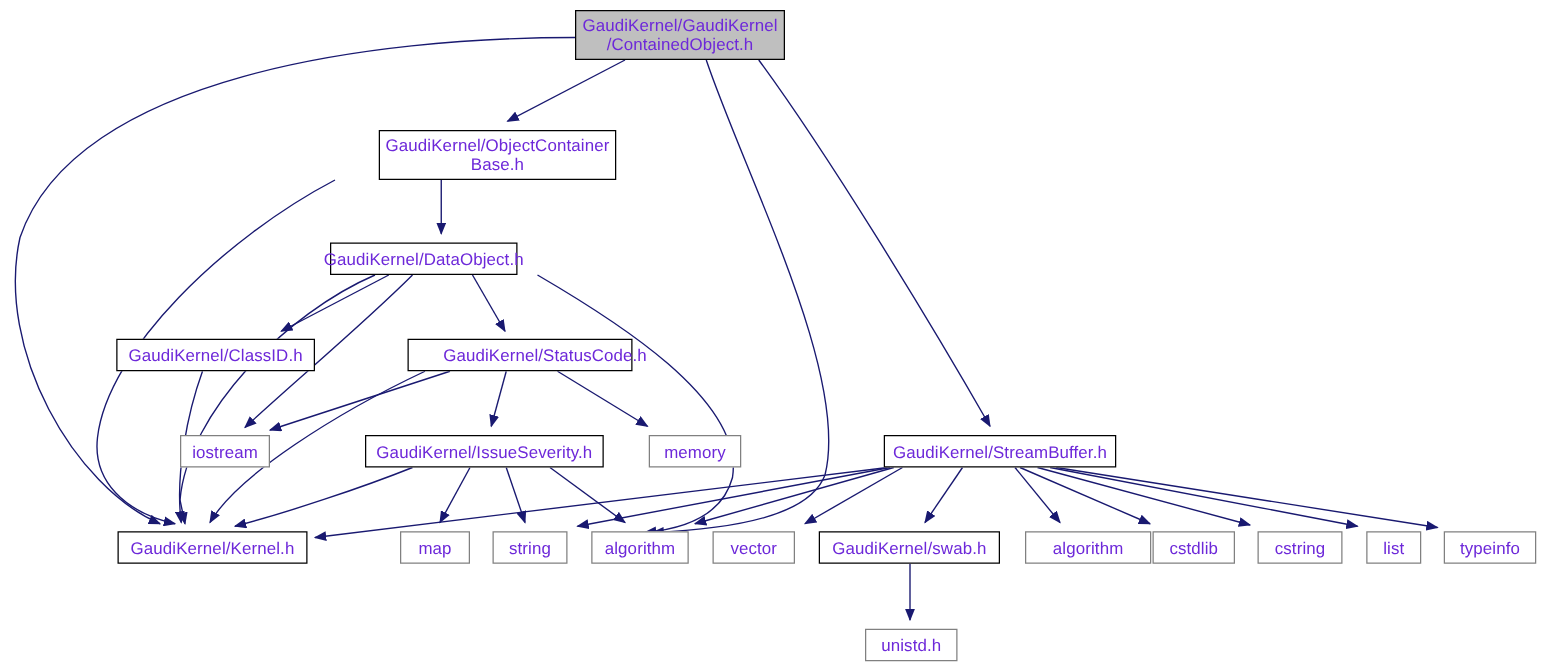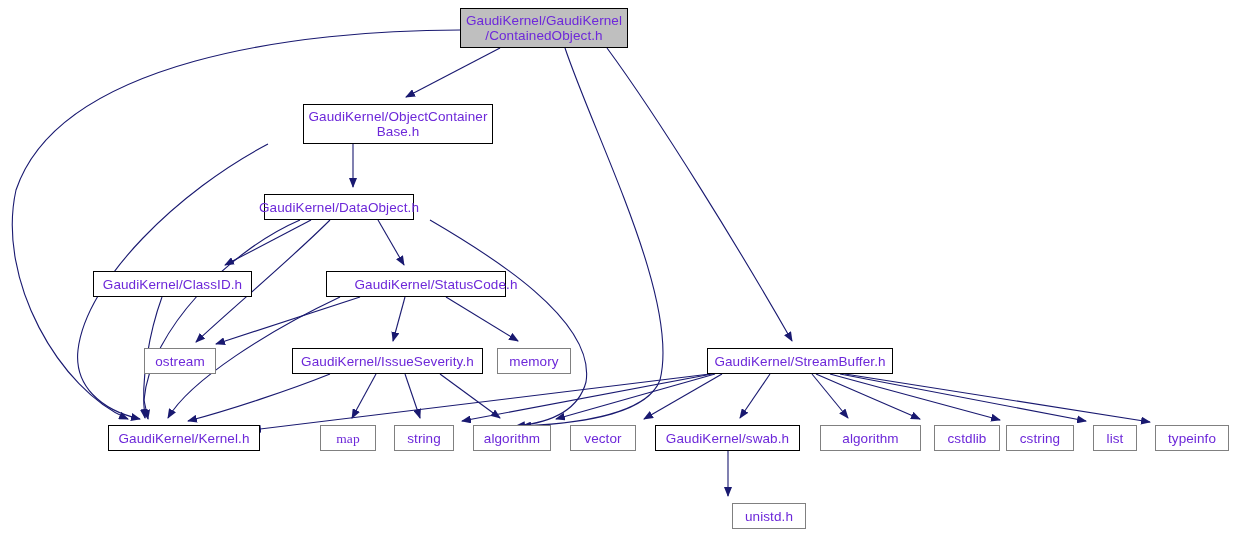--- a/index.html
+++ b/index.html
@@ -122,30 +122,30 @@
   </svg>
 
   <div id="node-layer">
       <div class="node root project" style="left: 460px; top: 8px; width: 168px; height: 40px;"><span>GaudiKernel/GaudiKernel
 /ContainedObject.h</span></div>
       <div class="node project" style="left: 258px; top: 104px; width: 190px; height: 40px; margin-left: 45px;"><span>GaudiKernel/ObjectContainer
 Base.h</span></div>
       <div class="node project" style="left: 264px; top: 194px; width: 150px; height: 26px;"><span>GaudiKernel/DataObject.h</span></div>
       <div class="node project" style="left: 93px; top: 271px; width: 159px; height: 26px;"><span>GaudiKernel/ClassID.h</span></div>
       <div class="node project" style="left: 326px; top: 271px; width: 180px; height: 26px; padding-left: 40px;"><span>GaudiKernel/StatusCode.h</span></div>
-      <div class="node system" style="left: 144px; top: 348px; width: 72px; height: 26px;"><span>ostream</span></div>
+      <div class="node system" style="left: 144px; top: 348px; width: 72px; height: 26px;"><span>iostream</span></div>
       <div class="node project" style="left: 292px; top: 348px; width: 191px; height: 26px;"><span>GaudiKernel/IssueSeverity.h</span></div>
-      <div class="node system" style="left: 497px; top: 348px; width: 74px; height: 26px;"><span>memory</span></div>
+      <div class="node system" style="left: 519px; top: 348px; width: 74px; height: 26px;"><span>memory</span></div>
       <div class="node project" style="left: 707px; top: 348px; width: 186px; height: 26px;"><span>GaudiKernel/StreamBuffer.h</span></div>
-      <div class="node project" style="left: 108px; top: 425px; width: 152px; height: 26px;"><span>GaudiKernel/Kernel.h</span></div>
-      <div class="node system" style="left: 320px; top: 425px; width: 56px; height: 26px; font-family: Liberation Serif, serif;"><span>map</span></div>
+      <div class="node project" style="left: 94px; top: 425px; width: 152px; height: 26px;"><span>GaudiKernel/Kernel.h</span></div>
+      <div class="node system" style="left: 320px; top: 425px; width: 56px; height: 26px;"><span>map</span></div>
       <div class="node system" style="left: 394px; top: 425px; width: 60px; height: 26px;"><span>string</span></div>
       <div class="node system" style="left: 473px; top: 425px; width: 78px; height: 26px;"><span>algorithm</span></div>
       <div class="node system" style="left: 570px; top: 425px; width: 66px; height: 26px; text-align: right;"><span>vector</span></div>
       <div class="node project" style="left: 655px; top: 425px; width: 145px; height: 26px;"><span>GaudiKernel/swab.h</span></div>
       <div class="node system" style="left: 820px; top: 425px; width: 101px; height: 26px;"><span>algorithm</span></div>
-      <div class="node system" style="left: 922px; top: 425px; width: 66px; height: 26px; margin-left: 12px;"><span>cstdlib</span></div>
+      <div class="node system" style="left: 922px; top: 425px; width: 66px; height: 26px;"><span>cstdlib</span></div>
       <div class="node system" style="left: 1006px; top: 425px; width: 68px; height: 26px;"><span>cstring</span></div>
       <div class="node system" style="left: 1093px; top: 425px; width: 44px; height: 26px;"><span>list</span></div>
       <div class="node system" style="left: 1155px; top: 425px; width: 74px; height: 26px; text-align: right;"><span>typeinfo</span></div>
-      <div class="node system" style="left: 692px; top: 503px; width: 74px; height: 26px; margin-left: 40px;"><span>unistd.h</span></div>
+      <div class="node system" style="left: 692px; top: 503px; width: 74px; height: 26px;"><span>unistd.h</span></div>
     </div>
 </div>
 
 </body></html>

